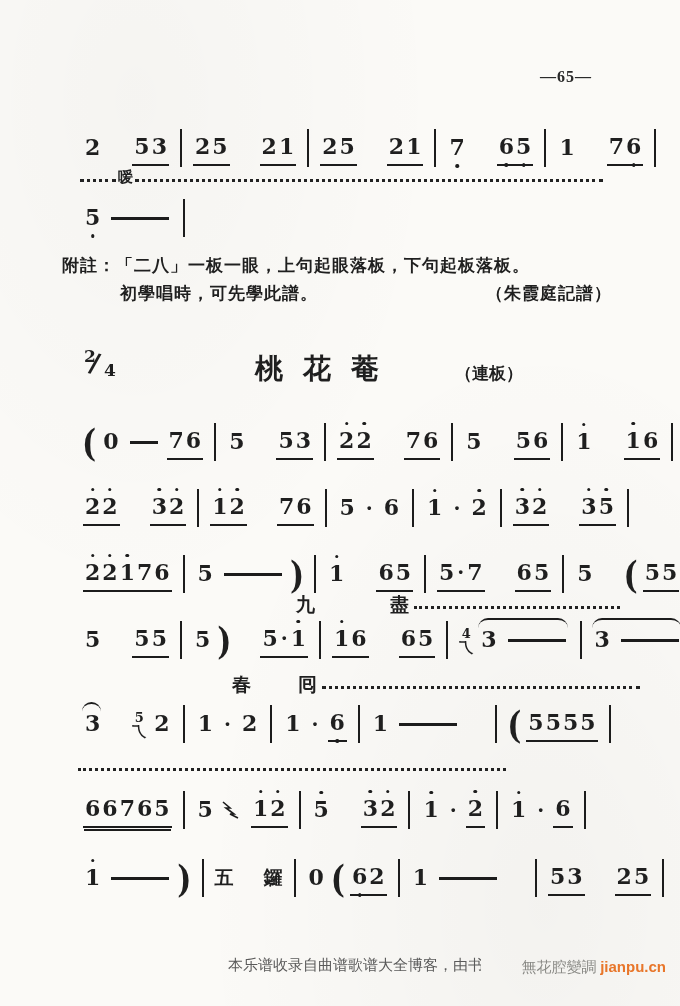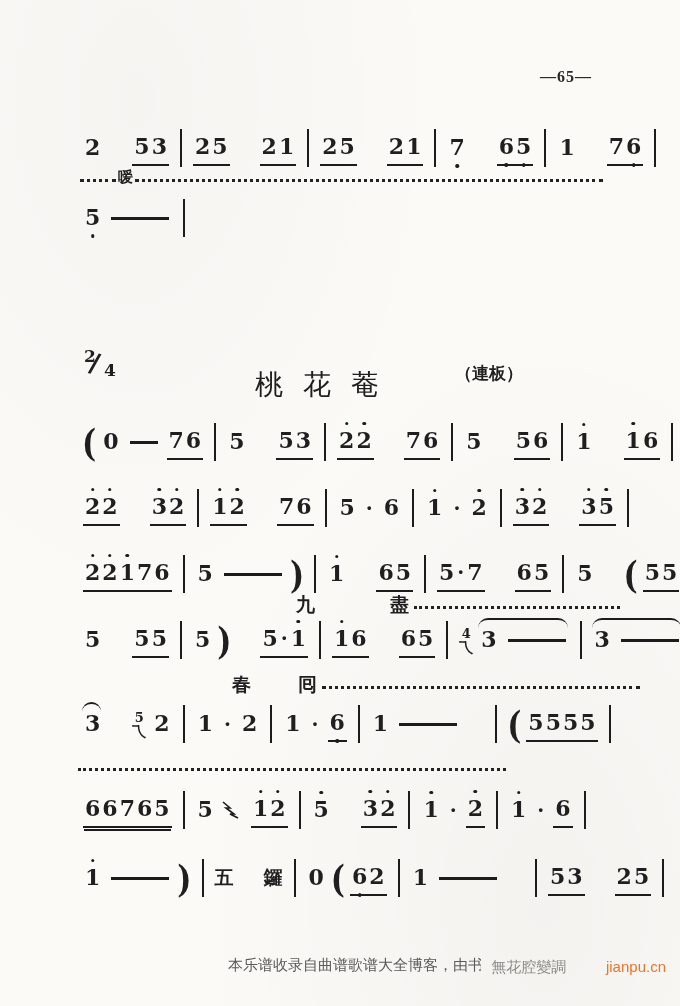--- a/index.html
+++ b/index.html
@@ -55,28 +55,28 @@
          line-height:28px;letter-spacing:1px;}
   .notes .row3{display:flex;}
   .notes .indent{padding-left:58px;}
   .notes .credit{margin-left:auto;padding-right:10px;}
   
   .titlerow{position:absolute;top:348px;left:0;width:680px;height:50px;}
   .meter{position:absolute;left:84px;top:2px;width:40px;height:40px;font-family:"DejaVu Serif",serif;font-weight:bold;}
   .meter .fn{position:absolute;left:0;top:-4px;font-size:17px;}
   .meter .fs{position:absolute;left:6px;top:-2px;font-size:26px;transform:rotate(12deg);}
   .meter .fd{position:absolute;left:20px;top:10px;font-size:17px;}
-  .title{position:absolute;left:255px;top:2px;font-size:28px;font-weight:normal;letter-spacing:20px;white-space:nowrap;margin-top:16px;}
+  .title{position:absolute;left:255px;top:2px;font-size:28px;font-weight:bold;letter-spacing:20px;white-space:nowrap;}
   .subtitle{position:absolute;left:455px;top:14px;font-size:17px;font-weight:bold;}
   
   .footer-note{position:absolute;left:228px;top:956px;width:253px;overflow:hidden;white-space:nowrap;
       font-size:15px;color:#5a5a5a;font-family:"Liberation Sans",sans-serif;}
   .watermark{position:absolute;right:14px;top:958px;font-size:15px;white-space:nowrap;}
   .watermark .wm-name{color:#8a8a86;font-family:"Liberation Serif",serif;}
-  .watermark .wm-url{color:#e8762a;font-weight:normal;font-family:"Liberation Sans",sans-serif;text-decoration:none;margin-left:36px;}
+  .watermark .wm-url{color:#e8762a;font-weight:bold;font-family:"Liberation Sans",sans-serif;text-decoration:none;}
 </style>
 </head>
 <body>
 
 <div id="page">
 
   <div class="pagenum">—65—</div>
 
   <div class="mline" style="top:126px">
       <span class="tok">
@@ -136,20 +136,25 @@
 
   <div class="mline" style="top:196px">
       <span class="tok">
         <span class="dg lo">5</span>
       </span>
       <span class="dash long"></span>
       <span class="bar"></span>
     </div>
 
   <div class="notes">
+    <div>附註：「二八」一板一眼，上句起眼落板，下句起板落板。</div>
+    <div class="row3">
+      <span class="indent">初學唱時，可先學此譜。</span>
+      <span class="credit">（朱霞庭記譜）</span>
+    </div>
   </div>
 
   <div class="titlerow">
     <span class="meter">
       <span class="fn">2</span>
       <span class="fs">∕</span>
       <span class="fd">4</span>
     </span>
     <span class="title">桃花菴</span>
     <span class="subtitle">（連板）</span>

